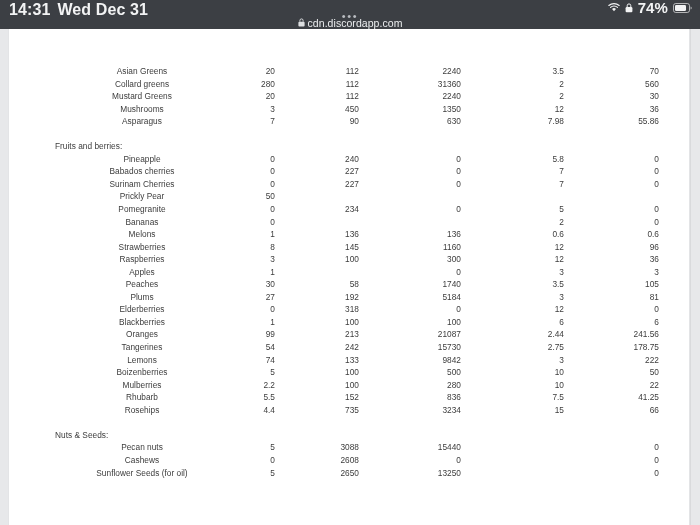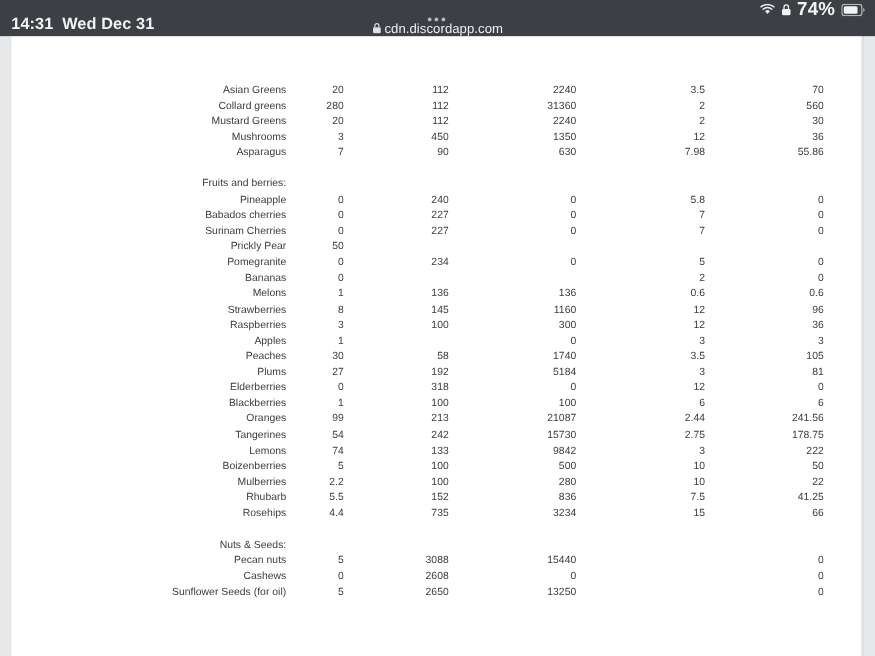--- a/index.html
+++ b/index.html
@@ -26,22 +26,22 @@
     box-sizing: border-box;
   }
   .statusbar {
     position: absolute;
     left: 0; top: 0;
     width: 700px;
     height: 15px;
   }
   .status-left {
     position: absolute;
-    left: 9px; top: 11px;
-    font-size: 13px;
+    left: 9px; top: 1px;
+    font-size: 16px;
     letter-spacing: .1px;
     white-space: nowrap;
     color: #f2f3f4;
   }
   .status-left .clock { font-weight: 600; }
   .status-left .date { margin-left: 7px; font-weight: 600; }
 
   .status-right {
     position: absolute;
     right: 8px; top: 0px;
@@ -145,24 +145,24 @@
     overflow: hidden;
   }
   
   col.c-name { width: 174px; }
   col.c-2    { width: 46px;  }
   col.c-3    { width: 84px;  }
   col.c-4    { width: 102px; }
   col.c-5    { width: 103px; }
   col.c-6    { width: 95px;  }
 
-  td.name { text-align: right; padding-left: 0px; }
+  td.name { text-align: center; padding-left: 0px; }
   td.num  { text-align: right; }
 
-  tr.section td.name { text-align: right; }
+  tr.section td.name { text-align: left; }
   tr.spacer td { height: 12.55px; }
 </style>
 </head>
 <body>
 
 <div class="chrome">
 
   <div class="statusbar">
     <div class="status-left">
       <span class="clock">14:31</span><span class="date">Wed Dec 31</span>

